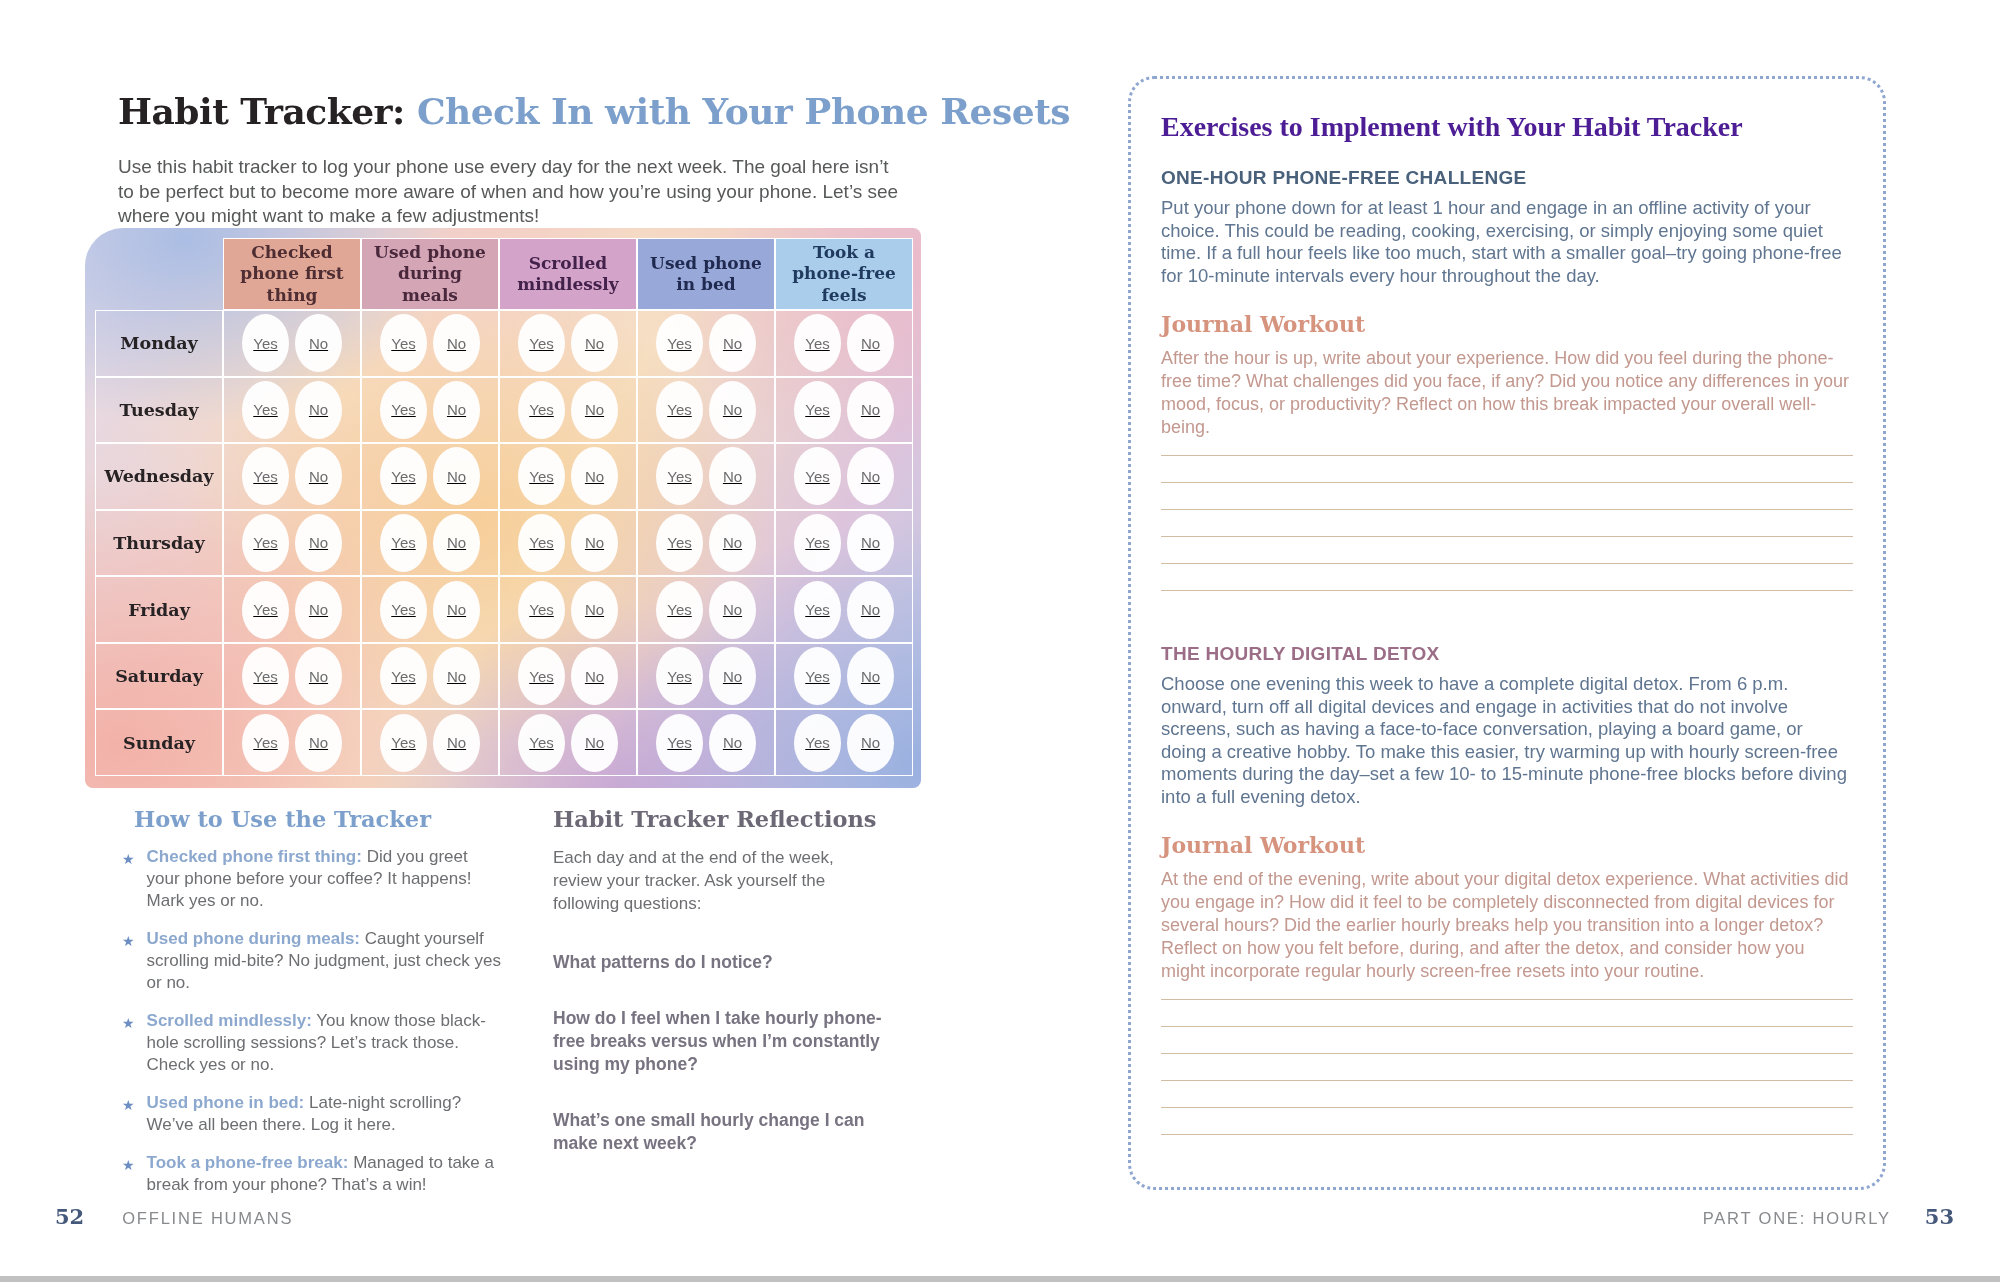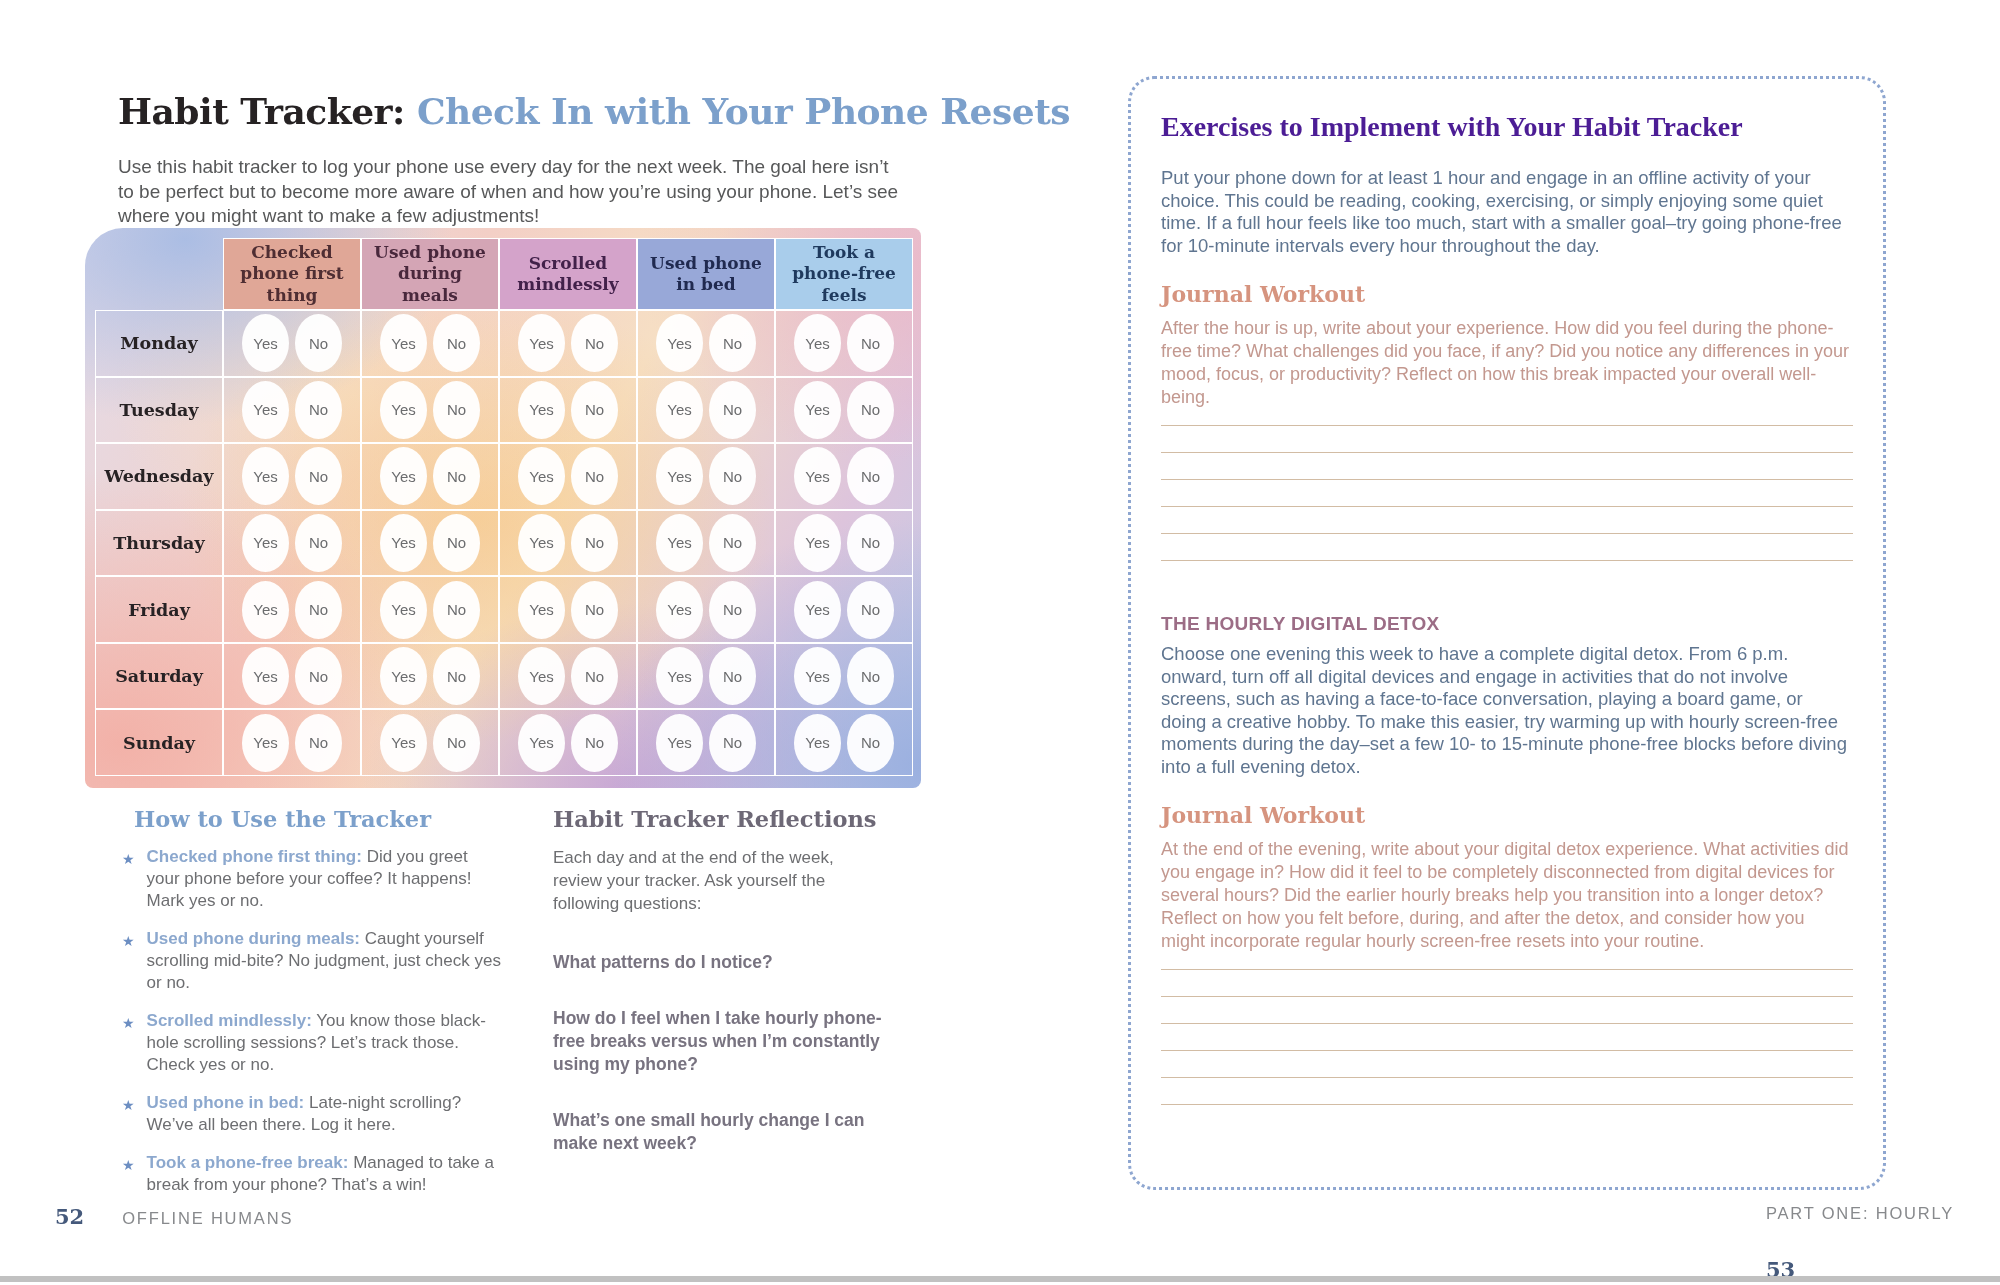--- a/index.html
+++ b/index.html
@@ -23,21 +23,21 @@
              radial-gradient(430px 310px at 64% 100%, rgba(192,158,212,0.75), rgba(192,158,212,0) 60%),
              radial-gradient(520px 420px at 4% 92%, rgba(243,172,162,0.85), rgba(243,172,162,0) 65%),
              linear-gradient(120deg,#e3dcea 0%,#f3cfc6 35%,#f6dfc4 55%,#ddc4dc 80%,#bdcbe8 100%);}
   .t-grid{position:absolute;left:10px;right:8px;top:10px;bottom:12px;display:grid;
           grid-template-columns:128px repeat(5,1fr);grid-template-rows:72px repeat(7,1fr);}
   .tcell{border:1.5px solid #ffffff;display:flex;align-items:center;justify-content:center;}
   .tcell.corner{border:none;}
   .thead{font-family:"DejaVu Serif","Liberation Serif",serif;font-weight:bold;font-size:17px;
          line-height:1.25;text-align:center;padding:0 8px;}
   .tday{font-family:"DejaVu Serif","Liberation Serif",serif;font-weight:bold;font-size:17.5px;color:#272224;}
-  .opts{gap:6px;}
+  .opts{gap:6px;text-decoration:underline;}
   .pill{width:47px;height:58px;border-radius:50%;background:rgba(255,255,255,0.95);
         display:flex;align-items:center;justify-content:center;font-size:15px;color:#6b6c6e;}
 
   .howto{position:absolute;left:118px;top:806px;width:386px;}
   h2.sec{font-family:"DejaVu Serif","Liberation Serif",serif;font-weight:bold;font-size:22.5px;margin:0 0 14px;}
   h2.blue{color:#7ca0cb;margin-left:16px;}
   h2.gray{color:#6d6876;}
   .howto ul{list-style:none;margin:0;padding:0;}
   .howto li{display:flex;margin:0 0 16px;font-size:17px;line-height:22px;color:#6d6e71;}
   .star{color:#6c8ec2;font-size:14px;margin:2px 12px 0 4px;flex:0 0 auto;}
@@ -57,21 +57,21 @@
   .challenge-h.plum{color:#9c6d86;}
   .cbody{font-size:18.5px;line-height:22.5px;color:#5f7590;margin:0 0 14px;}
   .journal-h{font-family:"DejaVu Serif","Liberation Serif",serif;font-weight:bold;font-size:22px;
              color:#d6947f;margin:24px 0 10px;}
   .jbody{font-size:18px;line-height:23px;color:#c3988f;margin:0 0 16px;}
   .jlines{margin:0 0 26px;}
   .jline{height:26px;border-top:1px solid #d2bca4;}
 
   
   .footer-left{position:absolute;left:55px;top:1204px;display:flex;align-items:baseline;gap:38px;text-align:center;}
-  .footer-right{position:absolute;right:46px;top:1204px;display:flex;align-items:baseline;gap:34px;flex-direction:column;}
+  .footer-right{position:absolute;right:46px;top:1204px;display:flex;align-items:baseline;gap:34px;}
   .pgnum{font-family:"DejaVu Serif","Liberation Serif",serif;font-weight:bold;font-size:21px;color:#45597b;}
   .flabel{font-size:16.5px;letter-spacing:1.8px;color:#87898c;}
   .edge-strip{position:absolute;left:0;right:0;bottom:3px;height:6px;background:#c1c1c1;}
 </style>
 </head>
 <body>
 
 <div class="canvas">
 
   <section>
@@ -276,20 +276,21 @@
     <div class="footer-left">
       <span class="pgnum">52</span>
       <span class="flabel">OFFLINE HUMANS</span>
     </div>
   </section>
 
   <section>
     <div class="exbox">
       <h2 class="exhead">Exercises to Implement with Your Habit Tracker</h2>
       <div id="box-sections">
+          <h3 class="challenge-h blue">ONE-HOUR PHONE-FREE CHALLENGE</h3>
           <p class="cbody">Put your phone down for at least 1 hour and engage in an offline activity of your choice. This could be reading, cooking, exercising, or simply enjoying some quiet time. If a full hour feels like too much, start with a smaller goal–try going phone-free for 10-minute intervals every hour throughout the day.</p>
           <h3 class="journal-h">Journal Workout</h3>
           <p class="jbody">After the hour is up, write about your experience. How did you feel during the phone-free time? What challenges did you face, if any? Did you notice any differences in your mood, focus, or productivity? Reflect on how this break impacted your overall well-being.</p>
           <div class="jlines">
             <div class="jline"></div>
             <div class="jline"></div>
             <div class="jline"></div>
             <div class="jline"></div>
             <div class="jline"></div>
             <div class="jline"></div>

